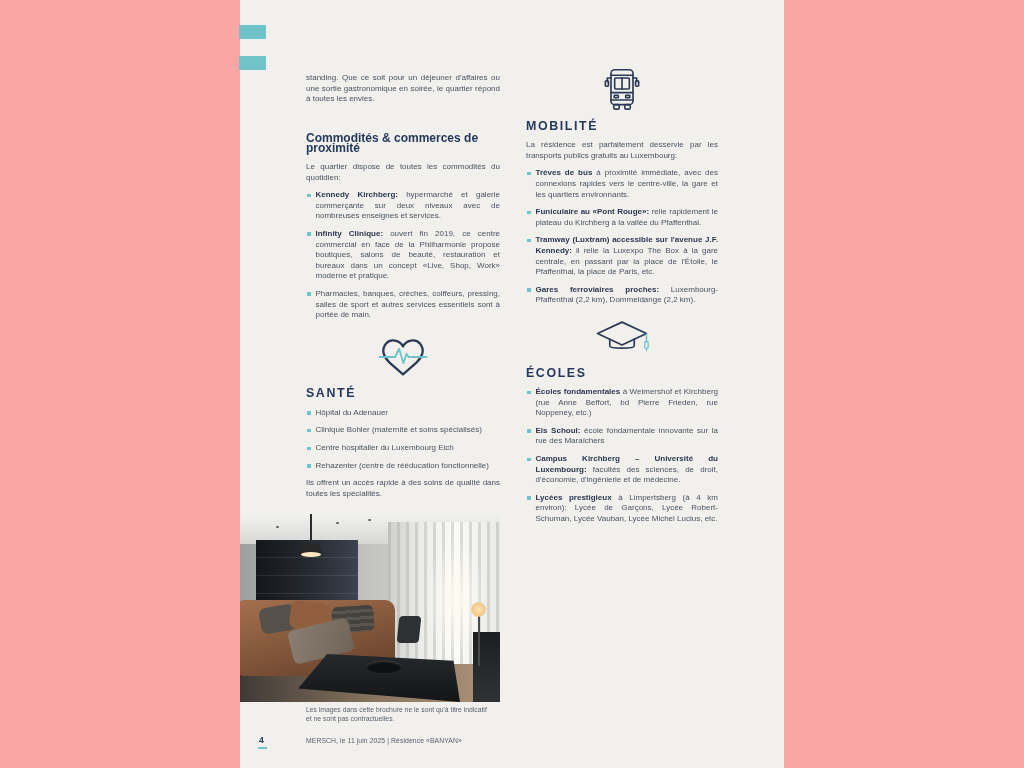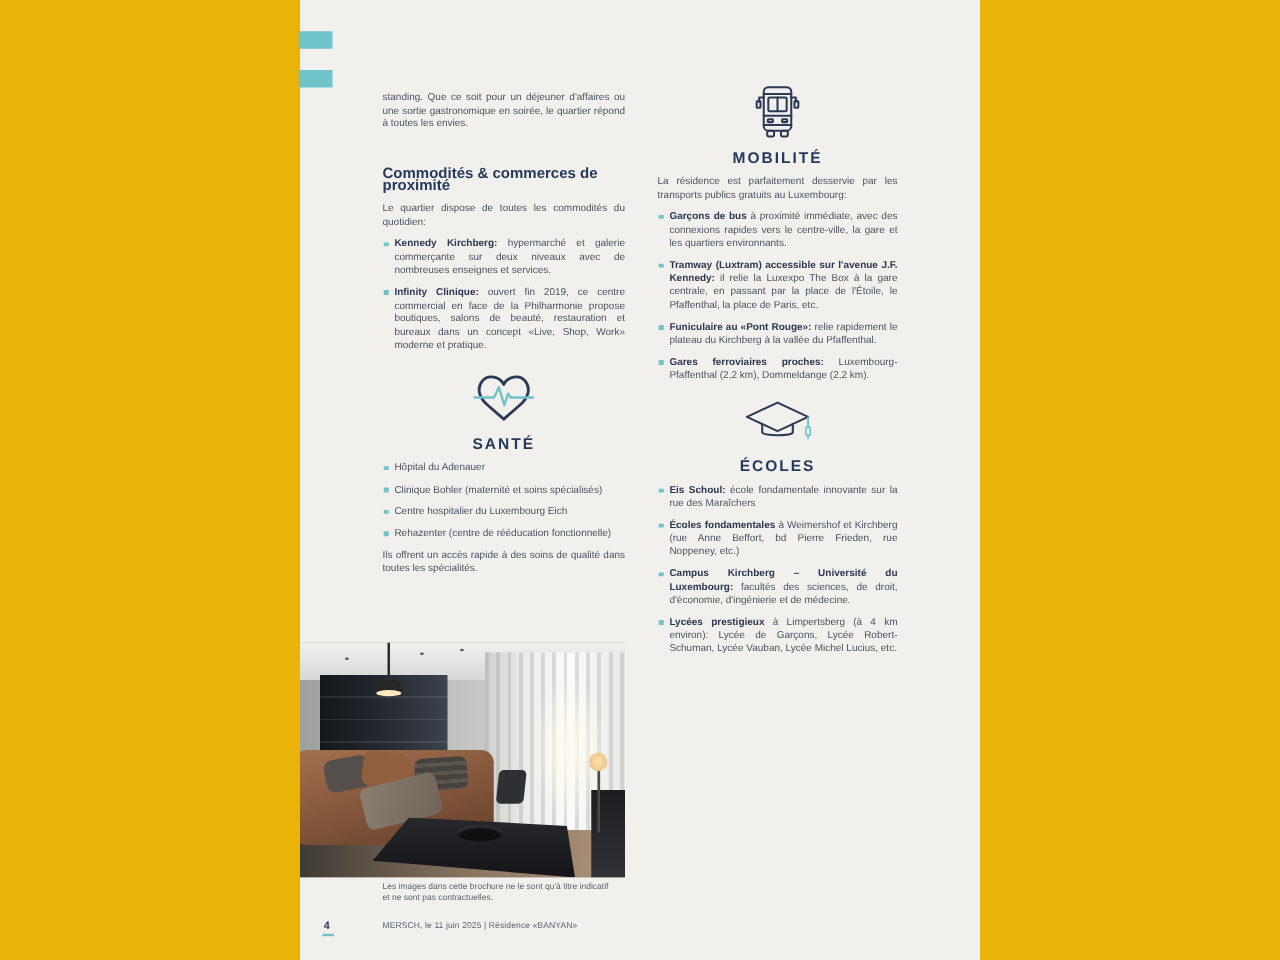--- a/index.html
+++ b/index.html
@@ -1,29 +1,29 @@
 <!DOCTYPE html>
 <html><head>
 <meta charset="utf-8">
 <style>
   html,body{margin:0;padding:0;width:1024px;height:768px;background:#ffffff;
     font-family:"Liberation Sans",sans-serif;}
-  .canvas{position:relative;width:1024px;height:768px;overflow:hidden;background:#eab308;}
+  .canvas{position:relative;width:1024px;height:768px;overflow:hidden;background:#fca5a5;}
   .page{position:absolute;left:240px;top:0;width:544px;height:768px;background:#f1f0ec;}
   .accent-block{position:absolute;left:-1px;width:27px;height:14px;background:#6fc3c9;}
   .accent-1{top:25px}.accent-2{top:56px}
 
   .col{position:absolute;color:#49526.3;}
   .col{color:#4a5263;font-size:8px;line-height:10.6px;text-align:justify;}
   .col-left{left:66px;top:73px;width:194px;}
   .col-right{left:286px;top:58px;width:192px;}
   p{margin:0 0 7px;}
   .sub-heading{color:#24395c;font-size:12px;font-weight:bold;margin:28px 0 8px;text-align:left;}
   .big-heading{color:#24395c;font-size:12.4px;font-weight:bold;letter-spacing:1.6px;
-    text-align:center;margin:5px 0 9px;}
+    margin:5px 0 9px;}
   .icon-wrap{text-align:center;margin:13px 0 3px;}
   .icon-wrap svg{display:inline-block;}
   ul.blist{list-style:none;margin:0 0 2px;padding:0;}
   ul.blist li{display:flex;margin:0 0 7px;}
   .sq{flex:0 0 auto;width:3.5px;height:3.5px;background:#6fc3c9;margin:3.5px 5px 0 1px;}
   .li-tx{flex:1 1 auto;text-align:justify;}
   b{color:#2c3752;}
 
   .photo{position:absolute;left:0;top:514px;width:260px;height:188px;overflow:hidden;background:#b9bab8;}
   .ph{position:absolute;}
@@ -86,20 +86,24 @@
       <p>Le quartier dispose de toutes les commodités du quotidien:</p>
       <ul class="blist">
           <li>
             <span class="sq"></span>
             <span class="li-tx"><b>Kennedy Kirchberg:</b> hypermarché et galerie commerçante sur deux niveaux avec de nombreuses enseignes et services.</span>
           </li>
           <li>
             <span class="sq"></span>
             <span class="li-tx"><b>Infinity Clinique:</b> ouvert fin 2019, ce centre commercial en face de la Philharmonie propose boutiques, salons de beauté, restauration et bureaux dans un concept «Live, Shop, Work» moderne et pratique.</span>
           </li>
+          <li>
+            <span class="sq"></span>
+            <span class="li-tx">Pharmacies, banques, crèches, coiffeurs, pressing, salles de sport et autres services essentiels sont à portée de main.</span>
+          </li>
         </ul>
 
       <div class="icon-wrap">
         <svg width="52" height="46" viewBox="0 0 60 50" fill="none">
           <path d="M30 13 C26.5 5.5 15.5 3.5 10.5 9.5 C4.5 16.5 7.5 25 14.5 31.5 L30 45 L45.5 31.5 C52.5 25 55.5 16.5 49.5 9.5 C44.5 3.5 33.5 5.5 30 13 Z" stroke="#2b3a57" stroke-width="2.6" stroke-linecap="round" stroke-linejoin="round"></path>
           <polyline points="3,25 21,25 25.5,15.5 30.5,32 34,21.5 36.5,25 57,25" stroke="#6fc3c9" stroke-width="2.2" stroke-linecap="round" stroke-linejoin="round"></polyline>
         </svg>
       </div>
       <div class="big-heading">SANTÉ</div>
       <ul class="blist">
@@ -169,54 +173,54 @@
           <rect x="5.8" y="16" width="3.4" height="6" rx="1"></rect>
           <path d="M36 13 h4 v4"></path>
           <rect x="38.8" y="16" width="3.4" height="6" rx="1"></rect>
         </svg>
       </div>
       <div class="big-heading">MOBILITÉ</div>
       <p>La résidence est parfaitement desservie par les transports publics gratuits au Luxembourg:</p>
       <ul class="blist">
           <li>
             <span class="sq"></span>
-            <span class="li-tx"><b>Garçons de bus</b> à proximité immédiate, avec des connexions rapides vers le centre-ville, la gare et les quartiers environnants.</span>
+            <span class="li-tx"><b>Trèves de bus</b> à proximité immédiate, avec des connexions rapides vers le centre-ville, la gare et les quartiers environnants.</span>
+          </li>
+          <li>
+            <span class="sq"></span>
+            <span class="li-tx"><b>Funiculaire au «Pont Rouge»:</b> relie rapidement le plateau du Kirchberg à la vallée du Pfaffenthal.</span>
           </li>
           <li>
             <span class="sq"></span>
             <span class="li-tx"><b>Tramway (Luxtram) accessible sur l'avenue J.F. Kennedy:</b> il relie la Luxexpo The Box à la gare centrale, en passant par la place de l'Étoile, le Pfaffenthal, la place de Paris, etc.</span>
-          </li>
-          <li>
-            <span class="sq"></span>
-            <span class="li-tx"><b>Funiculaire au «Pont Rouge»:</b> relie rapidement le plateau du Kirchberg à la vallée du Pfaffenthal.</span>
           </li>
           <li>
             <span class="sq"></span>
             <span class="li-tx"><b>Gares ferroviaires proches:</b> Luxembourg-Pfaffenthal (2,2 km), Dommeldange (2,2 km).</span>
           </li>
         </ul>
 
       <div class="icon-wrap">
         <svg width="54" height="40" viewBox="0 0 64 46" fill="none" stroke-linecap="round" stroke-linejoin="round">
           <polygon points="32,3 61,16.5 32,30 3,16.5" stroke="#2b3a57" stroke-width="2"></polygon>
           <path d="M17.5 23 L17.5 31 C17.5 34.8 46.5 34.8 46.5 31 L46.5 23" stroke="#2b3a57" stroke-width="2"></path>
           <path d="M61 17 v9" stroke="#6fc3c9" stroke-width="1.8"></path>
           <rect x="59" y="26" width="4" height="8" rx="1" stroke="#6fc3c9" stroke-width="1.5"></rect>
           <line x1="61" y1="34" x2="61" y2="37" stroke="#6fc3c9" stroke-width="1.5"></line>
         </svg>
       </div>
       <div class="big-heading">ÉCOLES</div>
       <ul class="blist">
           <li>
             <span class="sq"></span>
+            <span class="li-tx"><b>Écoles fondamentales</b> à Weimershof et Kirchberg (rue Anne Beffort, bd Pierre Frieden, rue Noppeney, etc.)</span>
+          </li>
+          <li>
+            <span class="sq"></span>
             <span class="li-tx"><b>Eis Schoul:</b> école fondamentale innovante sur la rue des Maraîchers</span>
-          </li>
-          <li>
-            <span class="sq"></span>
-            <span class="li-tx"><b>Écoles fondamentales</b> à Weimershof et Kirchberg (rue Anne Beffort, bd Pierre Frieden, rue Noppeney, etc.)</span>
           </li>
           <li>
             <span class="sq"></span>
             <span class="li-tx"><b>Campus Kirchberg – Université du Luxembourg:</b> facultés des sciences, de droit, d'économie, d'ingénierie et de médecine.</span>
           </li>
           <li>
             <span class="sq"></span>
             <span class="li-tx"><b>Lycées prestigieux</b> à Limpertsberg (à 4 km environ): Lycée de Garçons, Lycée Robert-Schuman, Lycée Vauban, Lycée Michel Lucius, etc.</span>
           </li>
         </ul>

